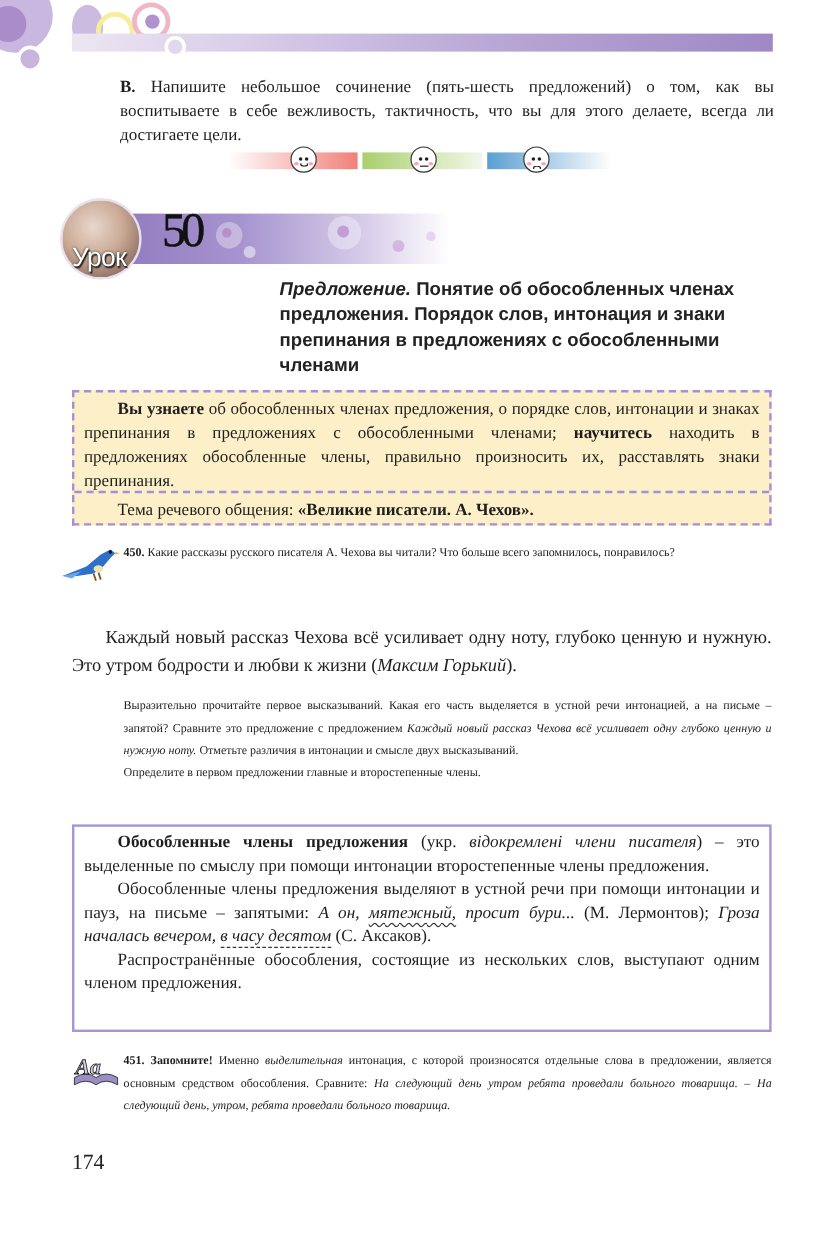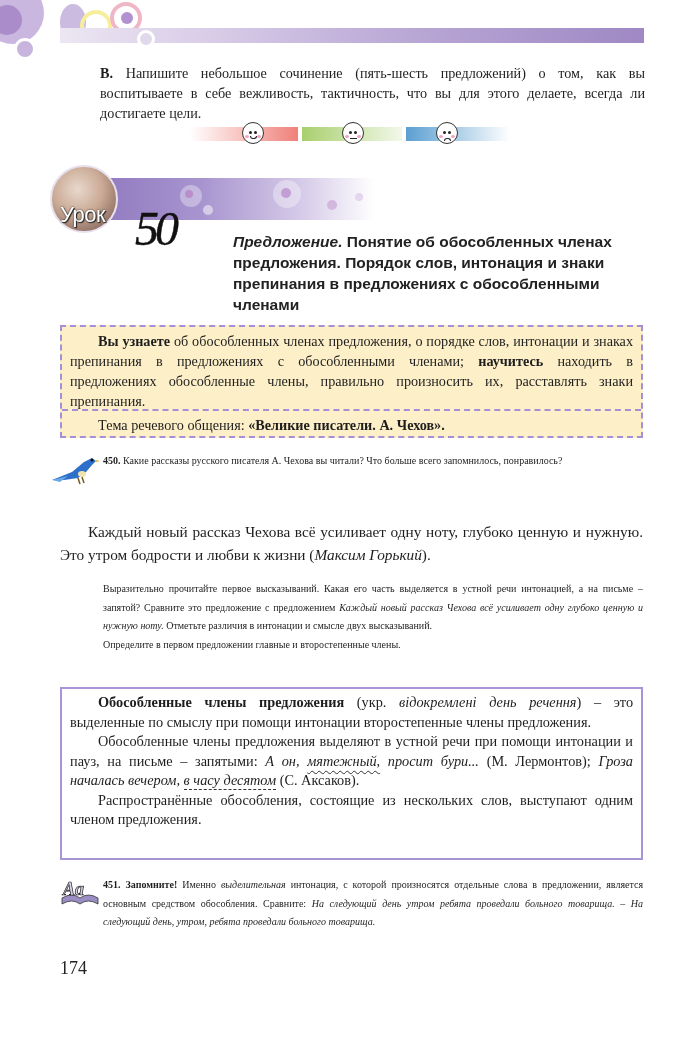--- a/index.html
+++ b/index.html
@@ -35,22 +35,22 @@
 
   
   .lesson-banner { position: absolute; left: 45px; top: 160px; width: 330px; height: 75px; }
   .banner-bar { position: absolute; left: 40px; top: 18px; width: 290px; height: 42px;
     background: linear-gradient(90deg, #8e77bd 0%, #a794cf 40%, #d6cbe8 75%, rgba(255,255,255,0) 100%); }
   .lesson-photo { position: absolute; left: 5px; top: 5px; width: 68px; height: 68px; border-radius: 50%;
     background: radial-gradient(circle at 40% 35%, #e9d8cc 0%, #c9a994 45%, #8e6f63 80%, #6d5a55 100%);
     border: 2px solid #e8e0ef; }
   .lesson-word { position: absolute; left: 15px; top: 42px; font-family: "Liberation Sans", sans-serif; font-size: 22px; color: #fff;
     text-shadow: 0 0 2px #222, 1px 1px 1px #222; letter-spacing: -0.5px; }
-  .lesson-num { position: absolute; left: 90px; top: 2px; font-family: "Liberation Serif", serif; font-style: italic; font-size: 48px; line-height: 60px; color: #111; letter-spacing: -4px;
-    -webkit-text-stroke: 0.4px #111; font-weight: normal; margin-top: 37px; }
+  .lesson-num { position: absolute; left: 90px; top: 2px; font-family: "Liberation Serif", serif; font-size: 40px; line-height: 60px; color: #111; letter-spacing: -4px;
+    -webkit-text-stroke: 0.4px #111; font-weight: normal; }
 
   .lesson-title { position: absolute; left: 233px; top: 231px; width: 420px; font-family: "Liberation Sans", "DejaVu Sans", sans-serif;
     font-size: 15.5px; line-height: 21px; font-weight: bold; color: #222; }
   .lesson-title .i { font-style: italic; }
 
   
   .goal-box { position: absolute; left: 60px; top: 325px; width: 583px; height: 113px;
     background: #fdefc8; border: 2px dashed #a58fd6; }
   .goal-box .sep { position: absolute; left: 0; right: 0; top: 82px; border-top: 2px dashed #a58fd6; }
   .goal-main { position: absolute; left: 8px; right: 8px; top: 4px; }
@@ -176,21 +176,21 @@
     <span>Отметьте различия в интонации и смысле двух высказываний.</span>
   </p>
   <p>Определите в первом предложении главные и второстепенные члены.</p>
 </div>
 
 <div class="rule-box">
   <div class="rule-inner">
     <p class="indent">
       <span class="b">Обособленные члены предложения</span>
       <span>(укр.</span>
-      <span class="i">відокремлені день речення</span><span>) – это выделенные по смыслу при помощи интонации второстепенные члены предложения.</span>
+      <span class="i">відокремлені члени писателя</span><span>) – это выделенные по смыслу при помощи интонации второстепенные члены предложения.</span>
     </p>
     <p class="indent">
       <span>Обособленные члены предложения выделяют в устной речи при помощи интонации и пауз, на письме – запятыми:</span>
       <span class="i">А он,</span>
       <span class="i wavy">мятежный,</span>
       <span class="i">просит бури...</span>
       <span>(М. Лермонтов);</span>
       <span class="i">Гроза началась вечером,</span>
       <span class="i dashdot">в часу десятом</span>
       <span>(С. Аксаков).</span>

